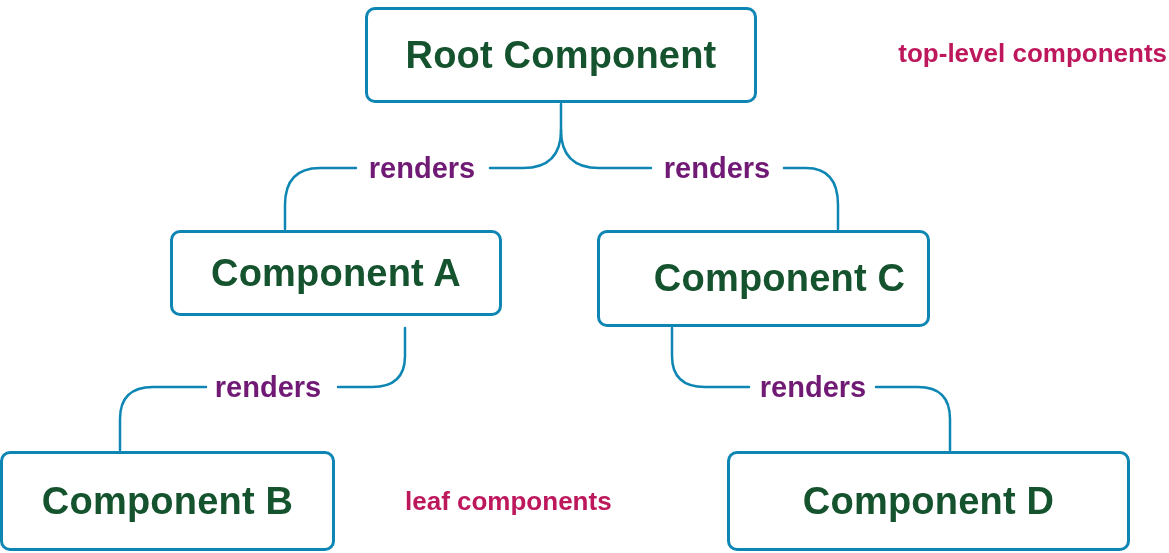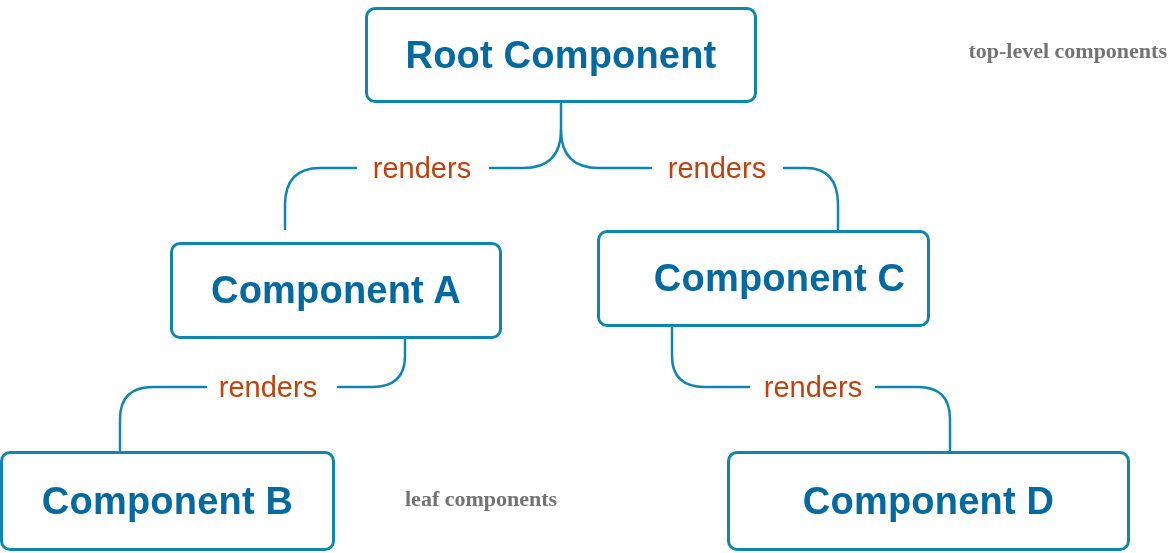--- a/index.html
+++ b/index.html
@@ -33,51 +33,50 @@
     position: absolute;
     box-sizing: border-box;
     background: #ffffff;
     border: 3px solid #0E86B4;
     border-radius: 10px;
     display: flex;
     align-items: center;
     justify-content: center;
     font-size: 38px;
     font-weight: bold;
-    color: #0369a1;
+    color: #14532d;
     letter-spacing: 0.2px;
     white-space: nowrap;
   }
   .node-root { left: 365px; top: 7px;   width: 392px; height: 96px; }
-  .node-a    { left: 170px; top: 242px; width: 332px; height: 97px; }
+  .node-a    { left: 170px; top: 230px; width: 332px; height: 86px; }
   .node-c    { left: 597px; top: 230px; width: 333px; height: 97px; padding-left: 32px; }
   .node-b    { left: 0px;   top: 451px; width: 335px; height: 100px; }
   .node-d    { left: 727px; top: 451px; width: 403px; height: 100px; }
   .edge-label {
     position: absolute;
     width: 140px;
     height: 36px;
     line-height: 36px;
     text-align: center;
     font-size: 29px;
-    font-weight: normal;
-    color: #c2410c;
+    font-weight: bold;
+    color: #701a75;
     white-space: nowrap;
   }
   .edge-label-1 { left: 352px; top: 150px; }
   .edge-label-2 { left: 647px; top: 150px; }
   .edge-label-3 { left: 198px; top: 369px; }
   .edge-label-4 { left: 743px; top: 369px; }
   .annotation {
     position: absolute;
-    font-size: 22px;
+    font-size: 26px;
     font-weight: bold;
-    color: #737373;
+    color: #be185d;
     white-space: nowrap;
-    font-family: Liberation Serif, serif;
   }
   .annotation-top {
     right: 2px;
     top: 38px;
     text-align: right;
   }
   .annotation-leaf {
     left: 405px;
     top: 486px;
     width: 260px;

